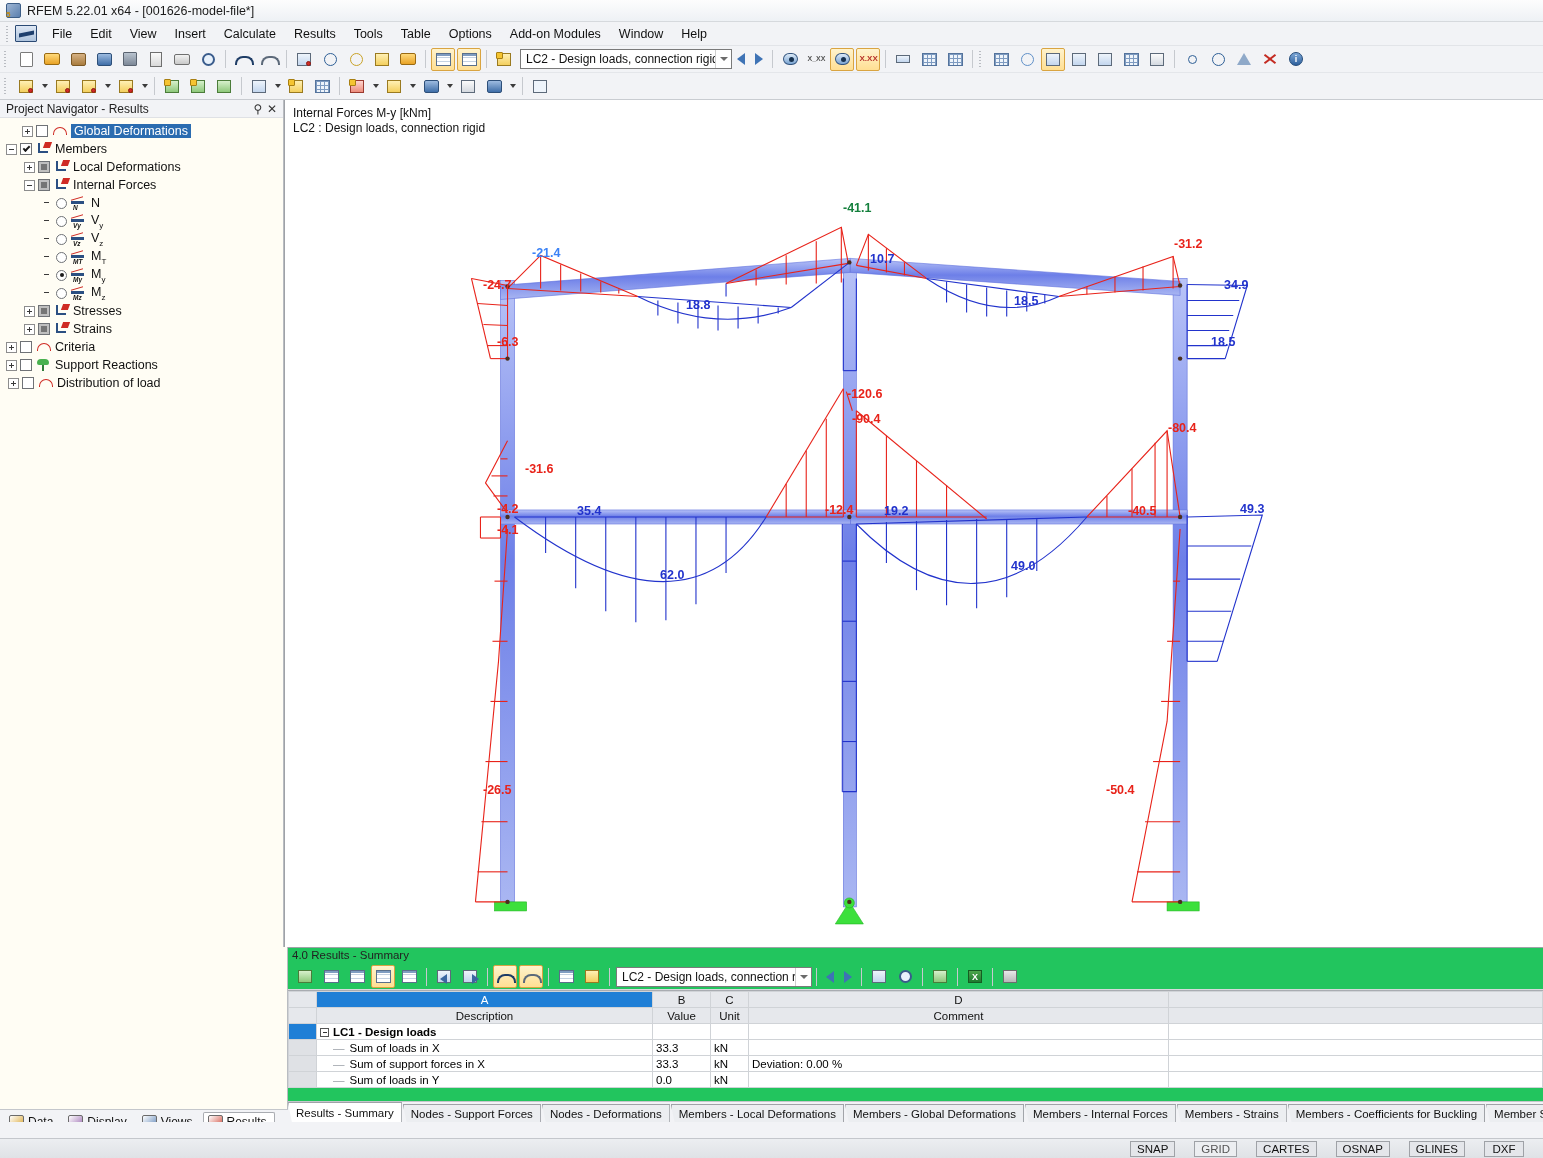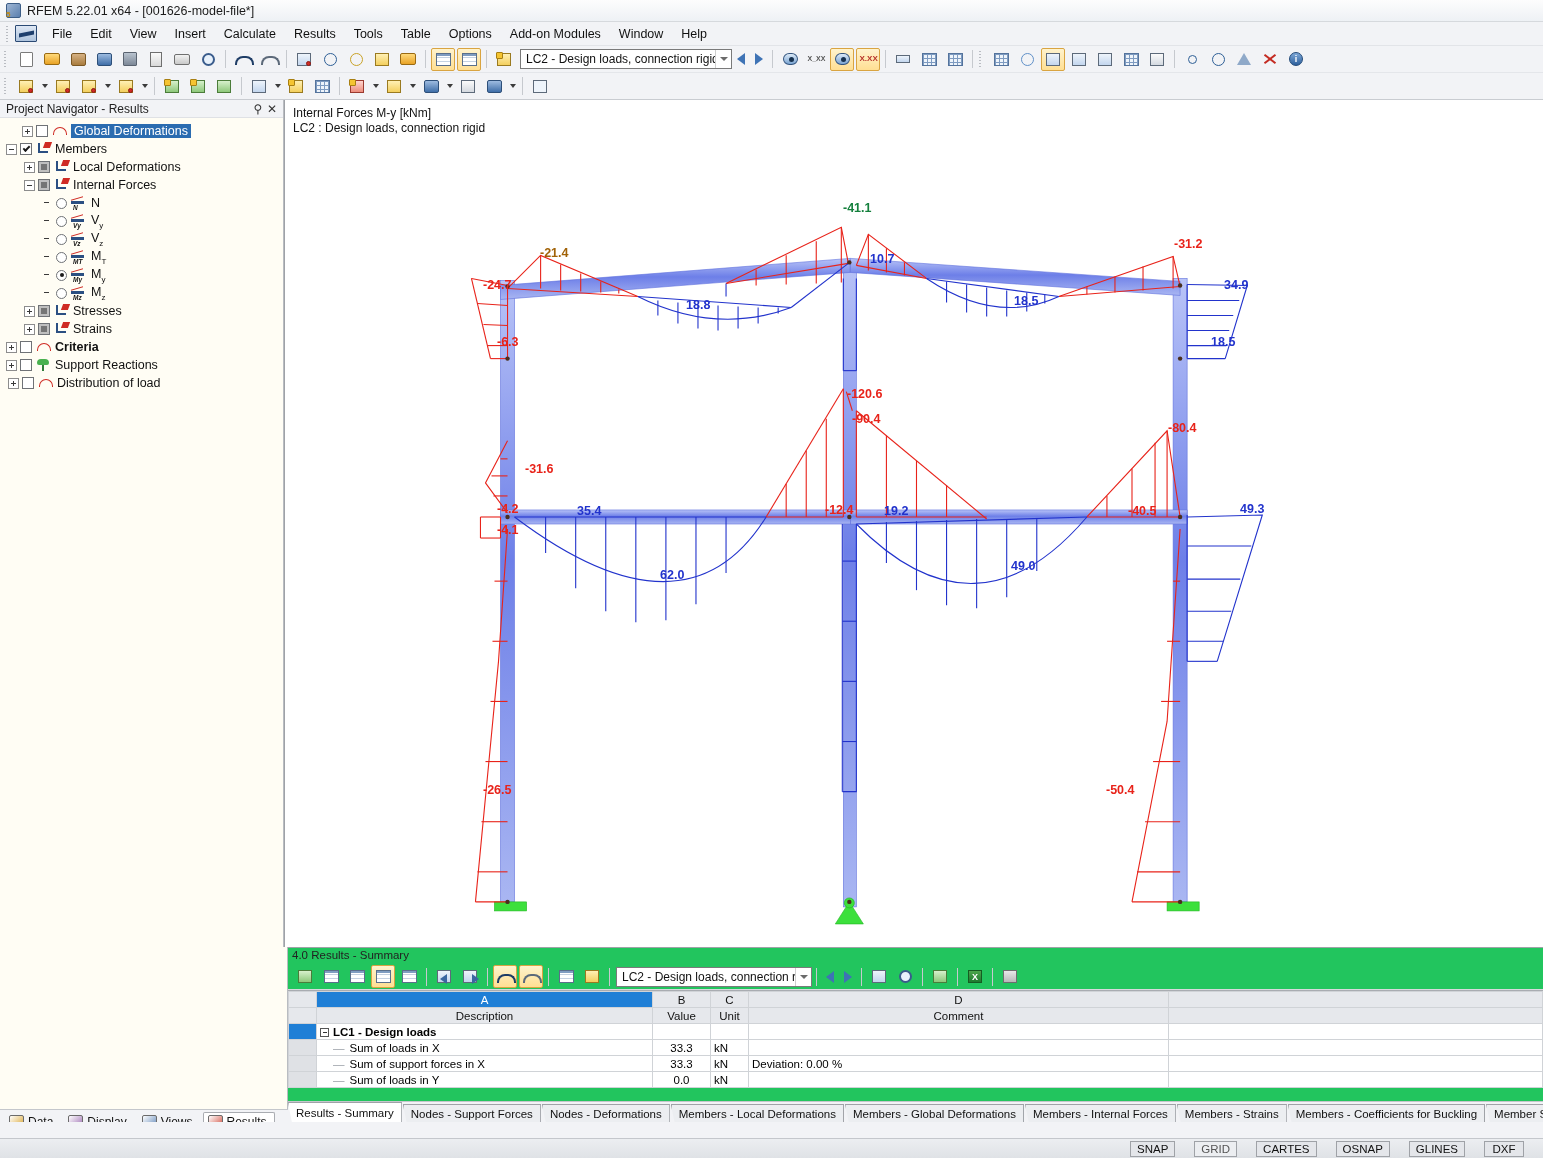--- a/index.html
+++ b/index.html
@@ -184,21 +184,21 @@
   #tabletitle { height:16px; font-size:11.5px; color:#222; padding:1px 0 0 4px; }
   #tabletoolbar{ height:26px; display:flex; align-items:center; padding-left:4px;
                  border-bottom:1px solid #d8dadd;}
   #tblgrid { background:#fff; border-top:1px solid #a9acb1; }
   table.grid { border-collapse:collapse; width:100%; font-size:11.5px; table-layout:fixed; }
   table.grid td, table.grid th { border:1px solid #d0d3d7; height:16px; padding:0 3px; }
   table.grid th { background:#e6e8ec; font-weight:normal; text-align:center; color:#111; }
   table.grid th.sel { background:#1f7fd6; color:#fff; }
   .rowhdr { background:#dfe1e5; width:28px; }
   .rowhdr.sel { background:#1f7fd6; }
-  .numcell { text-align:center; }
+  .numcell { text-align:left; }
   .grouprow td { font-weight:bold; }
   .grpexp { display:inline-block; width:9px; height:9px; border:1px solid #555; background:#fff;
             position:relative; margin-right:4px; vertical-align:-1px;}
   .grpexp:before{ content:""; position:absolute; left:1.5px; top:3.5px; width:4px; height:1px; background:#333;}
   .dash { color:#9aa0a8; margin-right:5px; }
 
   
   #tabstrip { position:absolute; left:288px; right:0; bottom:35px; height:22px;
               background:#f2f3f6; display:flex; align-items:flex-end; overflow:hidden;
               border-top:1px solid #c4c7cc;}
@@ -585,21 +585,21 @@
           <span>Stresses</span>
         </div>
         <div class="tnode" style="padding-left: 18px;">
           <span class="expander plus"></span>
           <span class="chk gray"></span>
           <span class="axico">
             <i></i>
           </span>
           <span>Strains</span>
         </div>
-        <div class="tnode" style="padding-left: 0px; font-weight: bold;">
+        <div class="tnode" style="padding-left: 0px;">
           <span class="expander plus"></span>
           <span class="chk"></span>
           <span class="curveico"></span>
           <span>Criteria</span>
         </div>
         <div class="tnode" style="padding-left: 0px;">
           <span class="expander plus"></span>
           <span class="chk"></span>
           <span class="plantico"></span>
           <span>Support Reactions</span>
@@ -816,21 +816,21 @@
           <circle cx="563" cy="416" r="2.2"></circle>
         <circle cx="563" cy="800" r="2.2"></circle>
         <circle cx="893" cy="185" r="2.2"></circle>
           <circle cx="893" cy="258" r="2.2"></circle>
         <circle cx="893" cy="416" r="2.2"></circle>
           <circle cx="893" cy="800" r="2.2"></circle>
       </g>
     </svg>
 
     <div id="labels">
-        <div class="mlabel" style="position: absolute; left: 247px; top: 146px; font-size: 12.5px; color: #a16207; white-space: nowrap; margin-left: 8px;">-21.4</div>
+        <div class="mlabel" style="position: absolute; left: 247px; top: 146px; font-size: 12.5px; color: #3b82f6; white-space: nowrap;">-21.4</div>
         <div class="mlabel" style="position: absolute; left: 198px; top: 178px; font-size: 12.5px; color: rgb(232, 35, 26); white-space: nowrap;">-24.7</div>
         <div class="mlabel" style="position: absolute; left: 212px; top: 235px; font-size: 12.5px; color: rgb(232, 35, 26); white-space: nowrap;">-6.3</div>
         <div class="mlabel" style="position: absolute; left: 558px; top: 101px; font-size: 12.5px; color: #15803d; white-space: nowrap;">-41.1</div>
         <div class="mlabel" style="position: absolute; left: 889px; top: 137px; font-size: 12.5px; color: rgb(232, 35, 26); white-space: nowrap;">-31.2</div>
         <div class="mlabel" style="position: absolute; left: 240px; top: 362px; font-size: 12.5px; color: rgb(232, 35, 26); white-space: nowrap;">-31.6</div>
         <div class="mlabel" style="position: absolute; left: 212px; top: 402px; font-size: 12.5px; color: rgb(232, 35, 26); white-space: nowrap;">-4.2</div>
         <div class="mlabel" style="position: absolute; left: 212px; top: 423px; font-size: 12.5px; color: rgb(232, 35, 26); white-space: nowrap;">-4.1</div>
         <div class="mlabel" style="position: absolute; left: 562px; top: 287px; font-size: 12.5px; color: rgb(232, 35, 26); white-space: nowrap;">-120.6</div>
         <div class="mlabel" style="position: absolute; left: 567px; top: 312px; font-size: 12.5px; color: rgb(232, 35, 26); white-space: nowrap;">-90.4</div>
         <div class="mlabel" style="position: absolute; left: 540px; top: 403px; font-size: 12.5px; color: rgb(232, 35, 26); white-space: nowrap;">-12.4</div>

